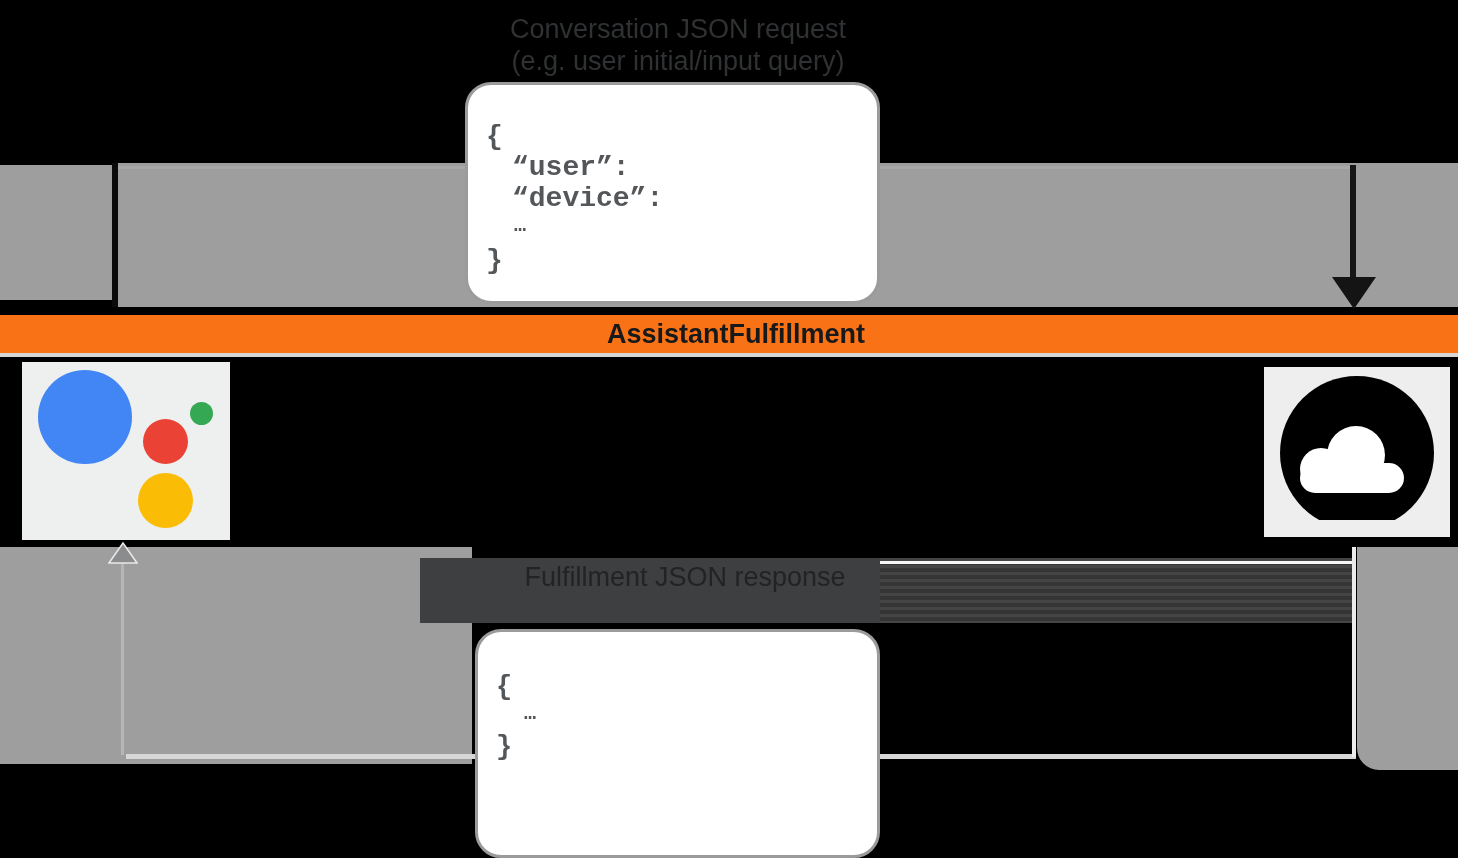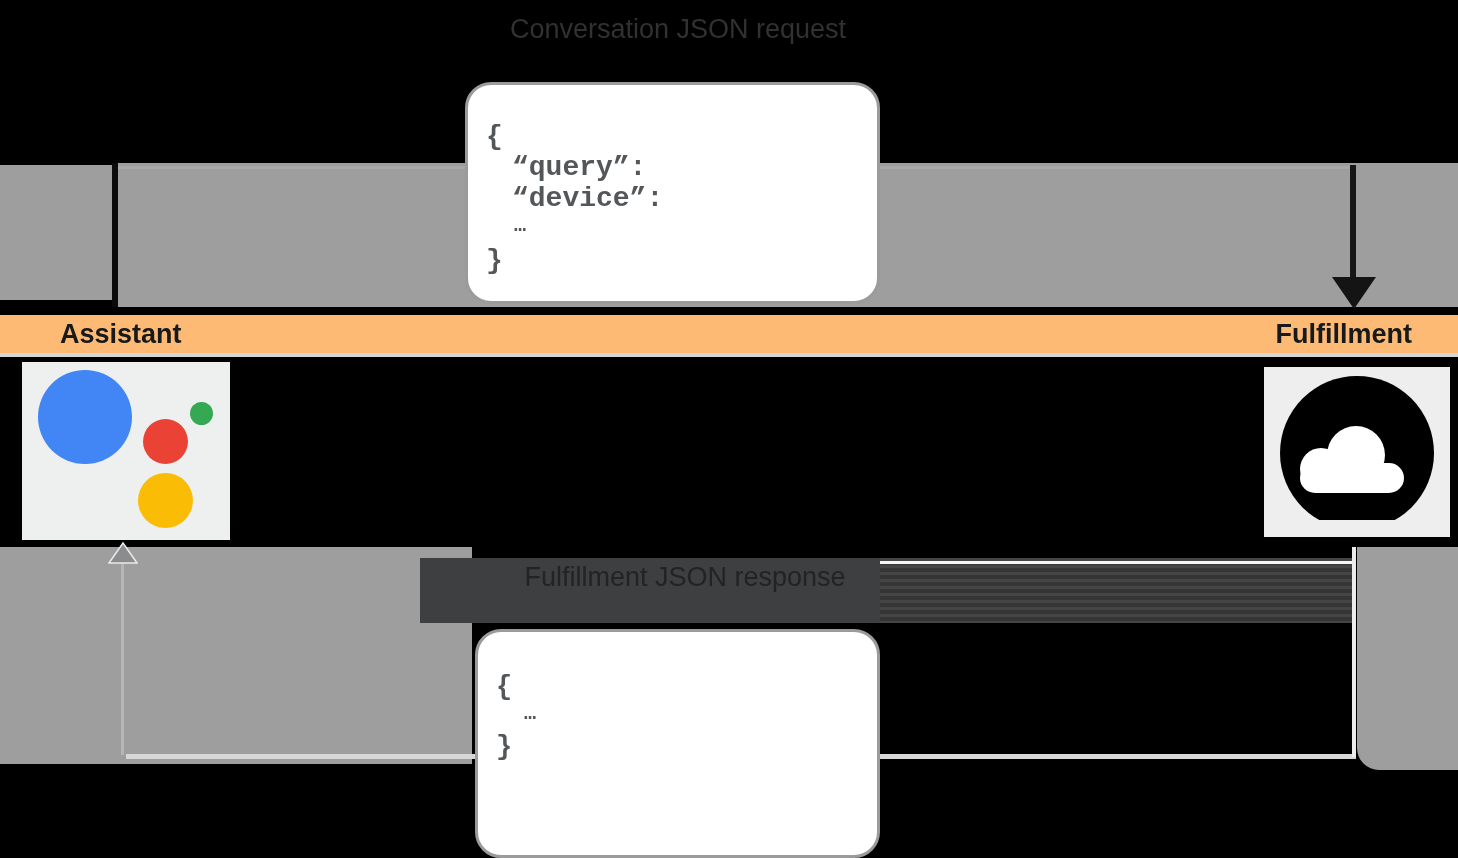--- a/index.html
+++ b/index.html
@@ -66,40 +66,41 @@
   #resp-stem-left{left:121px;top:563px;width:3px;height:192px;background:#c7c7c7;opacity:.6;z-index:5;}
   #resp-arrowhead{left:108px;top:542px;z-index:6;}
 </style>
 </head>
 <body>
 
 <div id="stage">
 
   <div id="req-label" class="flow-label">
     <div>Conversation JSON request</div>
+    <div class="sub">(e.g. user initial/input query)</div>
   </div>
 
   <div id="band-a-left" class="abs gray" style="background: rgb(158, 158, 158);"></div>
   <div id="band-a-main" class="abs gray" style="background: rgb(158, 158, 158);"></div>
   <div id="req-top-line" class="abs"></div>
   <div id="req-stem-left" class="abs"></div>
   <div id="req-stem-right" class="abs"></div>
   <div id="req-arrowhead" class="abs"></div>
 
   <div id="req-box" class="code-box">
     <div class="lines">
       <div class="line">{</div>
-      <div class="line indent">“query”:</div>
+      <div class="line indent">“user”:</div>
       <div class="line indent">“device”:</div>
       <div class="line ellipsis">…</div>
       <div class="line">}</div>
     </div>
   </div>
 
-  <div id="actor-band" class="abs" style="background: #fdba74;">
+  <div id="actor-band" class="abs" style="background: #f97316; justify-content: center;">
     <span class="lbl-left">Assistant</span>
     <span class="lbl-right">Fulfillment</span>
   </div>
   <div id="actor-underline" class="abs"></div>
 
   <div id="assistant-tile" class="abs">
     <div>
       <div id="a-blue" class="dot" style="background: rgb(66, 133, 244);"></div>
       <div id="a-green" class="dot" style="background: rgb(52, 168, 83);"></div>
       <div id="a-red" class="dot" style="background: rgb(234, 67, 53);"></div>

